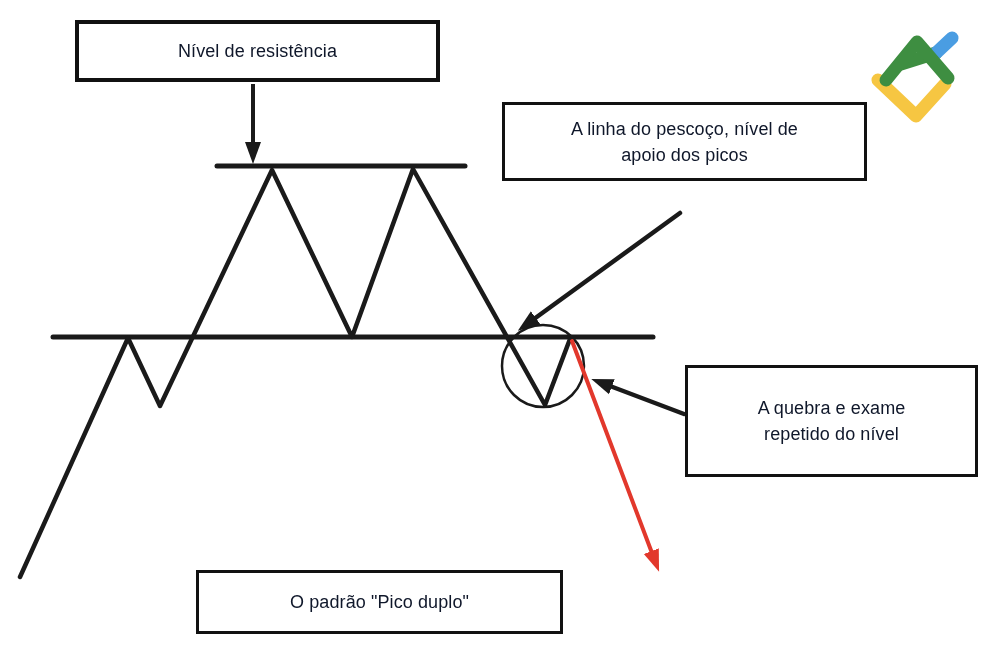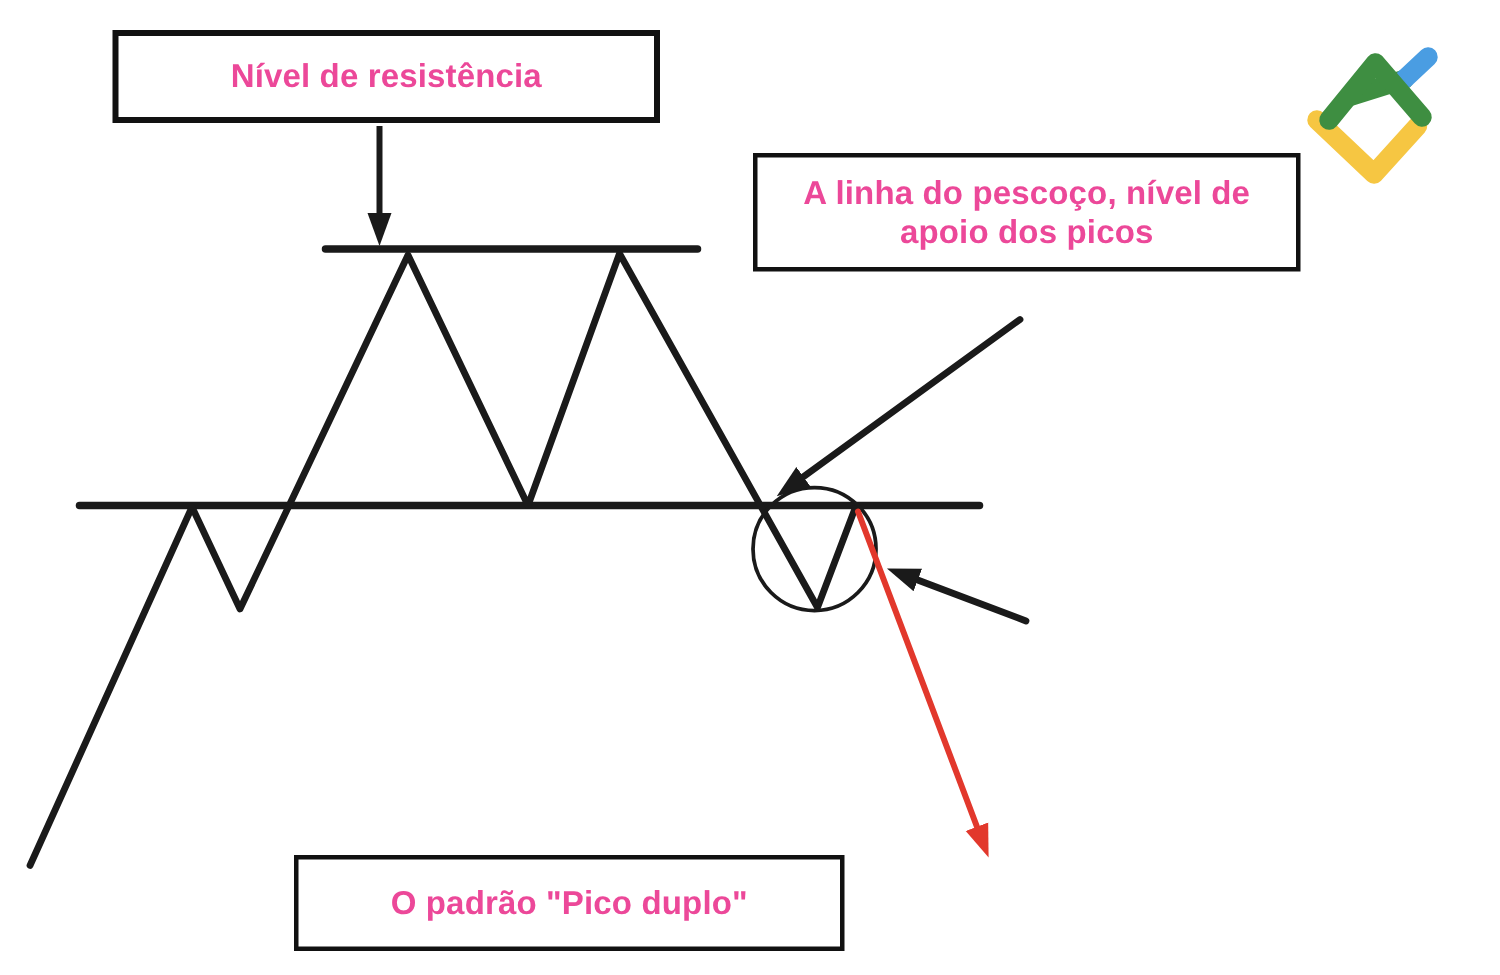--- a/index.html
+++ b/index.html
@@ -25,24 +25,24 @@
   .callout {
     position: absolute;
     background: #ffffff;
     display: flex;
     align-items: center;
     justify-content: center;
     text-align: center;
     box-sizing: border-box;
   }
   .callout .label {
-    font-weight: bold;
-    font-size: 22px;
+    font-weight: normal;
+    font-size: 18px;
     line-height: 26px;
-    color: #ec4899;
+    color: #0f172a;
     white-space: pre-line;
     letter-spacing: 0.1px;
   }
   .callout.b1 { left: 75px;  top: 20px;  width: 365px; height: 62px;  border: 4px solid #111111; }
   .callout.b2 { left: 502px; top: 102px; width: 365px; height: 79px; border: 3px solid #111111; }
   .callout.b3 { left: 685px; top: 365px; width: 293px; height: 112px; border: 3px solid #111111; }
   .callout.b4 { left: 196px; top: 570px; width: 367px; height: 64px;  border: 3px solid #111111; }
 </style>
 </head>
 <body>
@@ -85,18 +85,22 @@
 
   <div class="callout b1">
     <span class="label">Nível de resistência</span>
   </div>
 
   <div class="callout b2">
     <span class="label">A linha do pescoço, nível de
 apoio dos picos</span>
   </div>
 
+  <div class="callout b3">
+    <span class="label">A quebra e exame
+repetido do nível</span>
+  </div>
 
   <div class="callout b4">
     <span class="label">O padrão "Pico duplo"</span>
   </div>
 
 </div>
 
 </body></html>

